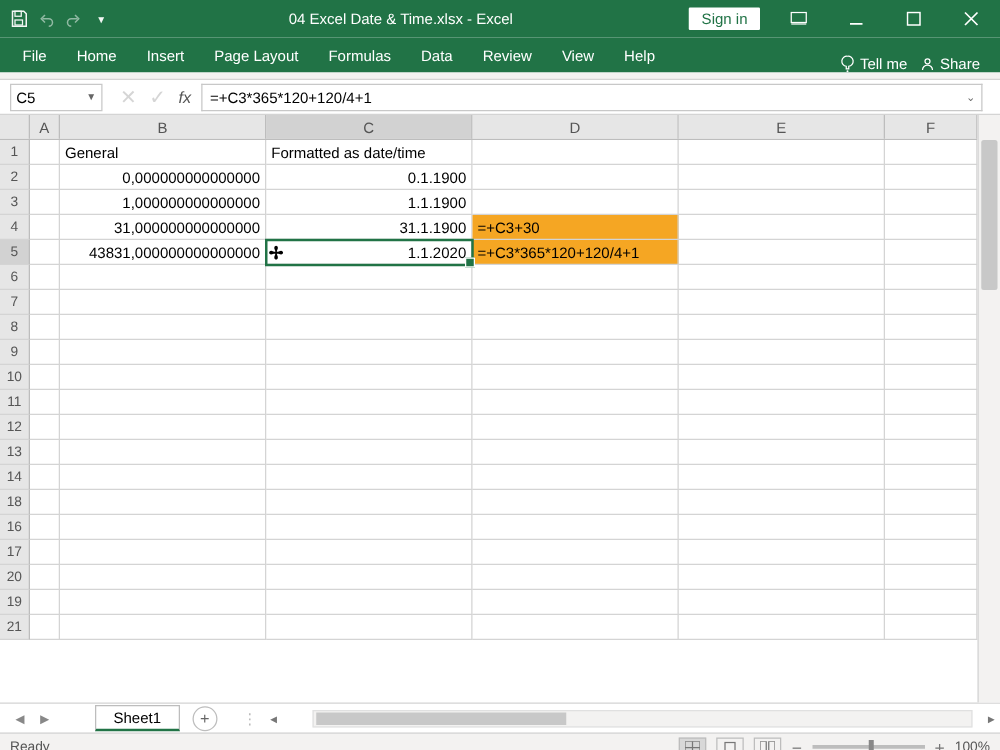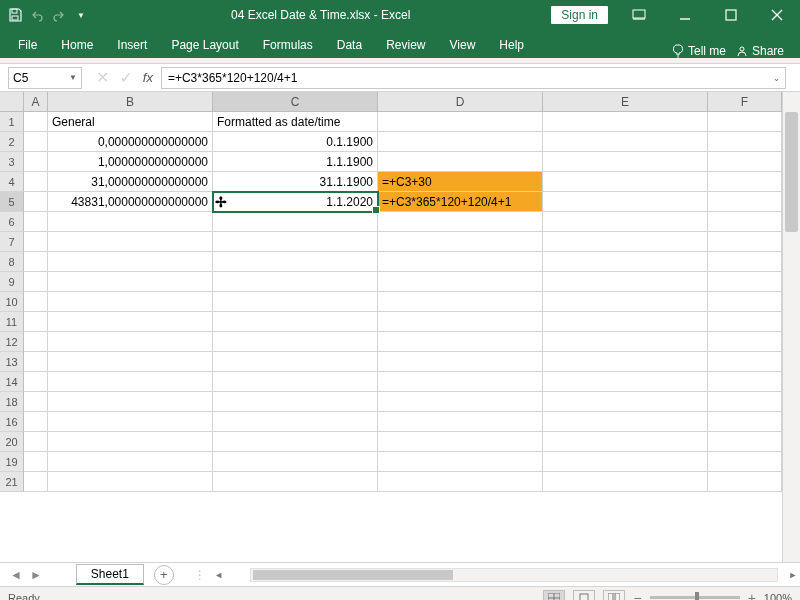--- a/index.html
+++ b/index.html
@@ -317,20 +317,29 @@
         <div class="row">
           <div class="rh">16</div>
           <div class="cell" style="width:24px"></div>
           <div class="cell" style="width:165px"></div>
           <div class="cell" style="width:165px"></div>
           <div class="cell" style="width:165px"></div>
           <div class="cell" style="width:165px"></div>
           <div class="cell" style="width:74px"></div>
         </div>
         <div class="row">
+          <div class="rh">17</div>
+          <div class="cell" style="width:24px"></div>
+          <div class="cell" style="width:165px"></div>
+          <div class="cell" style="width:165px"></div>
+          <div class="cell" style="width:165px"></div>
+          <div class="cell" style="width:165px"></div>
+          <div class="cell" style="width:74px"></div>
+        </div>
+        <div class="row">
           <div class="rh">20</div>
           <div class="cell" style="width:24px"></div>
           <div class="cell" style="width:165px"></div>
           <div class="cell" style="width:165px"></div>
           <div class="cell" style="width:165px"></div>
           <div class="cell" style="width:165px"></div>
           <div class="cell" style="width:74px"></div>
         </div>
         <div class="row">
           <div class="rh">19</div>

